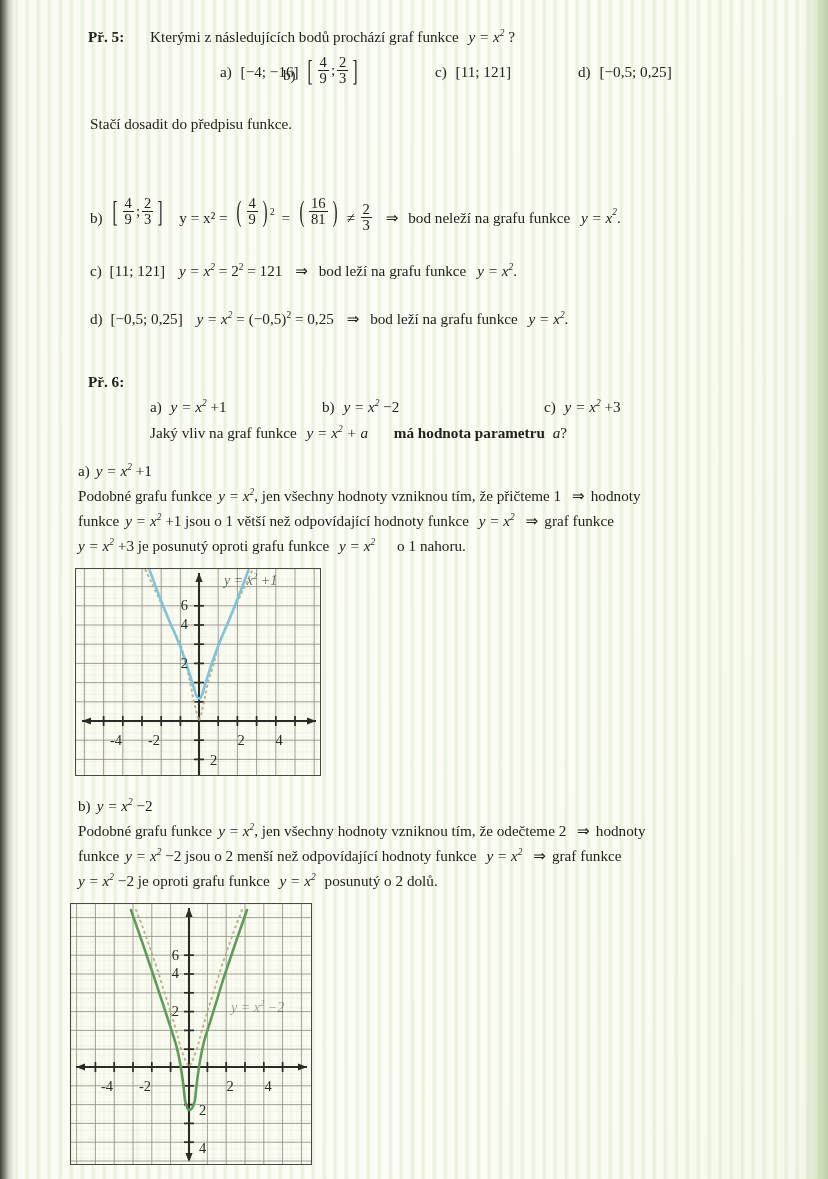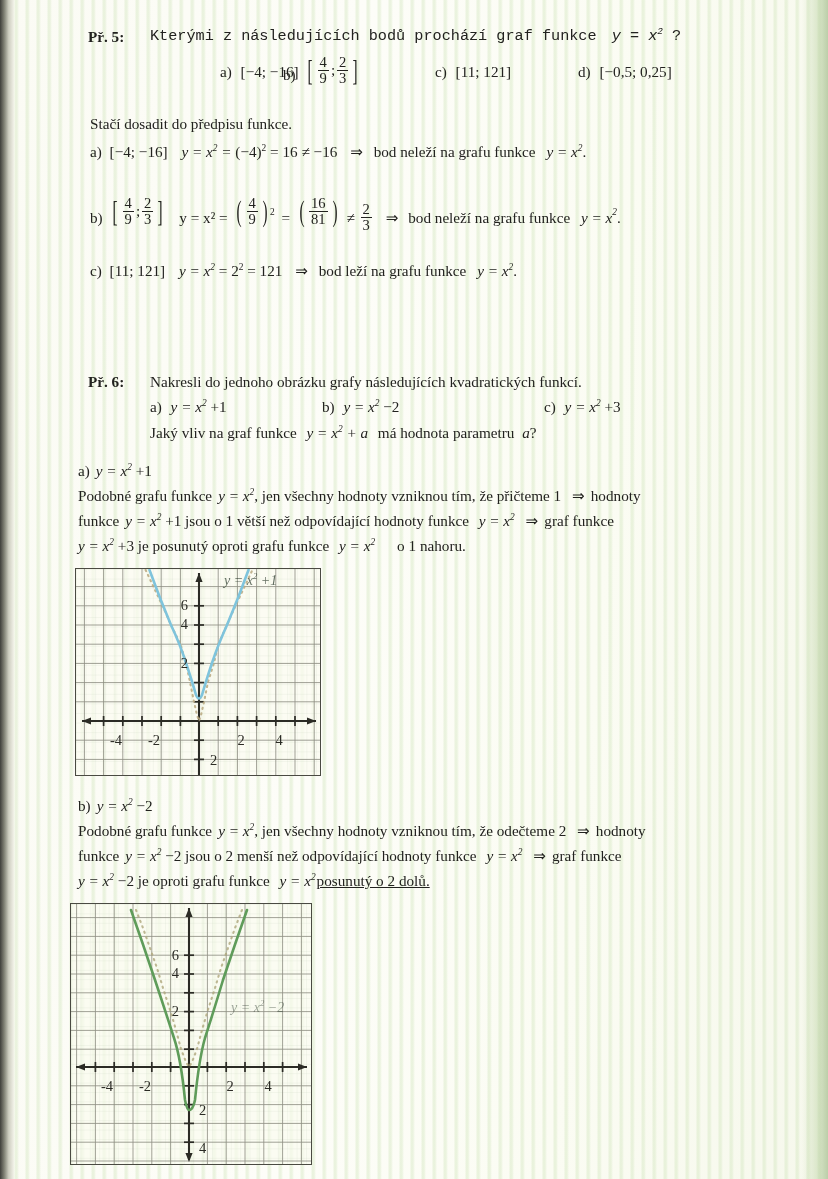--- a/index.html
+++ b/index.html
@@ -60,21 +60,21 @@
 </head>
 <body>
 
 <div id="page"></div>
 <div id="binding"></div>
 <div id="rightedge"></div>
 
 <div id="content">
 
   <div class="blk txt bold" style="left:88px;top:28px;">Př. 5:</div>
-  <div class="blk txt" style="left:150px;top:28px;font-family:Liberation Mono, monospace;">
+  <div class="blk txt" style="left:150px;top:28px;">
     <span>Kterými z následujících bodů prochází graf funkce</span>
     <span class="it" style="margin-left:6px;">y</span><span class="it">&nbsp;= x</span><sup class="it">2</sup><span>&nbsp;?</span>
   </div>
 
   <div class="blk txt" style="left:175px;top:63px;margin-left:45px;">
     <span>a)</span>
     <span style="margin-left:5px;">[−4; −16]</span>
   </div>
 
   <div class="blk txt" style="left:283px;top:55px;">
@@ -99,28 +99,20 @@
     <span style="margin-left:5px;">[11; 121]</span>
   </div>
 
   <div class="blk txt" style="left:578px;top:63px;">
     <span>d)</span>
     <span style="margin-left:5px;">[−0,5; 0,25]</span>
   </div>
 
   <div class="blk txt" style="left:90px;top:115px;">Stačí dosadit do předpisu funkce.</div>
 
-  <div class="blk txt" style="left:90px;top:143px;">
-    <span>a)</span>
-    <span style="margin-left:4px;">[−4; −16]</span>
-    <span class="it" style="margin-left:10px;">y = x</span><sup class="it">2</sup><span class="it"> = </span><span>(−4)</span><sup>2</sup><span> = 16 ≠ −16</span>
-    <span style="margin-left:9px;">⇒</span>
-    <span style="margin-left:7px;">bod neleží na grafu funkce</span>
-    <span class="it" style="margin-left:7px;">y = x</span><sup class="it">2</sup><span>.</span>
-  </div>
 
   <div class="blk txt" style="left:90px;top:196px;">
     <span style="vertical-align:middle;">b)</span>
     <span class="bigbr" style="margin-left:4px;">
       <span class="bar">[</span>
       <span class="frac">
         <span class="num">4</span>
         <span class="den">9</span>
       </span>
       <span>;</span>
@@ -160,41 +152,48 @@
 
   <div class="blk txt" style="left:90px;top:262px;">
     <span>c)</span>
     <span style="margin-left:4px;">[11; 121]</span>
     <span class="it" style="margin-left:10px;">y = x</span><sup class="it">2</sup><span> = 2</span><sup>2</sup><span> = 121</span>
     <span style="margin-left:9px;">⇒</span>
     <span style="margin-left:7px;">bod leží na grafu funkce</span>
     <span class="it" style="margin-left:7px;">y = x</span><sup class="it">2</sup><span>.</span>
   </div>
 
+  <div class="blk txt" style="left:90px;top:310px;">
+    <span>d)</span>
+    <span style="margin-left:4px;">[−0,5; 0,25]</span>
+    <span class="it" style="margin-left:10px;">y = x</span><sup class="it">2</sup><span> = (−0,5)</span><sup>2</sup><span> = 0,25</span>
+    <span style="margin-left:9px;">⇒</span>
+    <span style="margin-left:7px;">bod leží na grafu funkce</span>
+    <span class="it" style="margin-left:7px;">y = x</span><sup class="it">2</sup><span>.</span>
+  </div>
 
   <div class="blk txt bold" style="left:88px;top:373px;">Př. 6:</div>
-  <div class="blk txt" style="left:150px;top:373px;">Nakresli do jednoho obrázku grafy následujících kvadratických funkcí.</div>
 
   <div class="blk txt" style="left:150px;top:398px;">
     <span>a)</span>
     <span class="it" style="margin-left:5px;">y = x</span><sup class="it">2</sup><span> +1</span>
   </div>
   <div class="blk txt" style="left:322px;top:398px;">
     <span>b)</span>
     <span class="it" style="margin-left:5px;">y = x</span><sup class="it">2</sup><span> −2</span>
   </div>
   <div class="blk txt" style="left:510px;top:398px;padding-left:34px;">
     <span>c)</span>
     <span class="it" style="margin-left:5px;">y = x</span><sup class="it">2</sup><span> +3</span>
   </div>
 
   <div class="blk txt" style="left:150px;top:424px;">
     <span>Jaký vliv na graf funkce</span>
     <span class="it" style="margin-left:6px;">y = x</span><sup class="it">2</sup><span class="it"> + a</span>
-    <span style="margin-left:6px;">má hodnota parametru</span>
+    <span style="margin-left:22px;font-weight:bold;">má hodnota parametru</span>
     <span class="it" style="margin-left:4px;">a</span><span>?</span>
   </div>
 
   <div class="blk txt" style="left:78px;top:462px;">
     <span>a)</span><span class="it" style="margin-left:6px;">y = x</span><sup class="it">2</sup><span> +1</span>
   </div>
   <div class="blk txt" style="left:78px;top:487px;">
     <span>Podobné grafu funkce</span><span class="it" style="margin-left:6px;">y = x</span><sup class="it">2</sup><span>, jen všechny hodnoty vzniknou tím, že přičteme 1</span>
     <span style="margin-left:7px;">⇒</span><span style="margin-left:6px;">hodnoty</span>
   </div>
@@ -300,21 +299,21 @@
     <span>Podobné grafu funkce</span><span class="it" style="margin-left:6px;">y = x</span><sup class="it">2</sup><span>, jen všechny hodnoty vzniknou tím, že odečteme 2</span>
     <span style="margin-left:7px;">⇒</span><span style="margin-left:6px;">hodnoty</span>
   </div>
   <div class="blk txt" style="left:78px;top:847px;">
     <span>funkce</span><span class="it" style="margin-left:6px;">y = x</span><sup class="it">2</sup><span> −2 jsou o 2 menší než odpovídající hodnoty funkce</span>
     <span class="it" style="margin-left:6px;">y = x</span><sup class="it">2</sup>
     <span style="margin-left:7px;">⇒</span><span style="margin-left:6px;">graf funkce</span>
   </div>
   <div class="blk txt" style="left:78px;top:872px;">
     <span class="it">y = x</span><sup class="it">2</sup><span> −2 je oproti grafu funkce</span>
-    <span class="it" style="margin-left:6px;">y = x</span><sup class="it">2</sup><span style="margin-left:1px;text-decoration:underline;">posunutý o 2 dolů.</span>
+    <span class="it" style="margin-left:6px;">y = x</span><sup class="it">2</sup><span style="margin-left:9px;">posunutý o 2 dolů.</span>
   </div>
 
   <div class="graph" id="gb" style="left:70px;top:903px;width:242px;height:262px;">
     <svg width="242" height="262" viewBox="0 0 242 262">
       <defs>
         <pattern id="minorB" width="9.4" height="9.4" patternUnits="userSpaceOnUse">
           <path d="M 9.4 0 L 0 0 0 9.4" fill="none" stroke="#b5c2aa" stroke-width="0.5" opacity="0.5"></path>
         </pattern>
       </defs>
       <rect x="0" y="0" width="242" height="262" fill="#fafcee" opacity="0.5"></rect>

